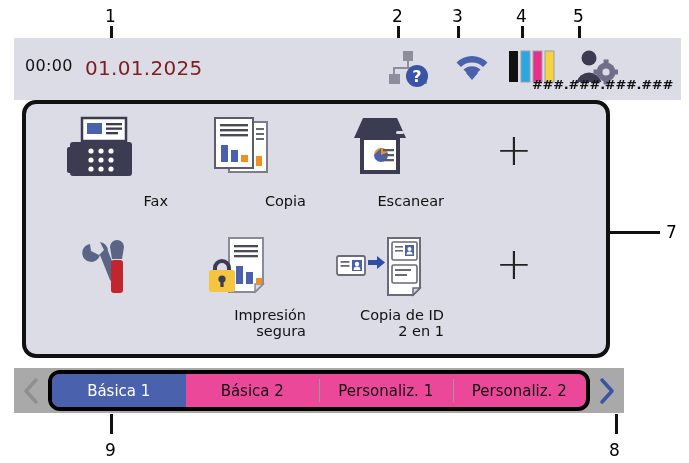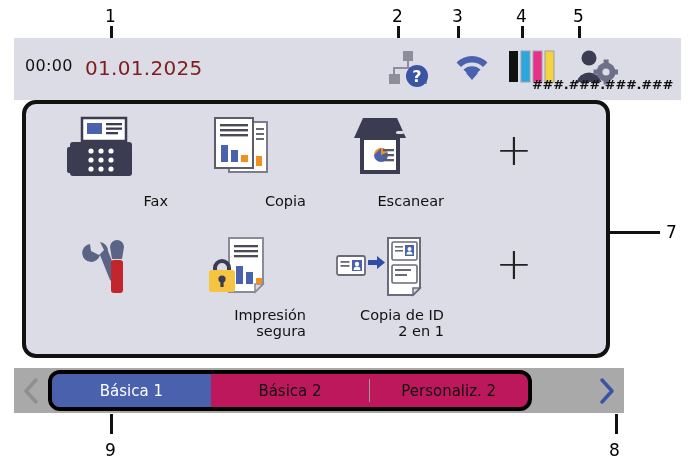--- a/index.html
+++ b/index.html
@@ -50,23 +50,23 @@
   
   .tabstrip{
     position:absolute;left:0;top:330px;width:610px;height:45px;
     background:#a9a9a9;
   }
   .arrow{
     position:absolute;top:0;width:34px;height:45px;
     display:flex;align-items:center;justify-content:center;
   }
   .tabs-wrap{
-    position:absolute;left:34px;top:2px;width:484px;height:41px;
+    position:absolute;left:34px;top:2px;width:542px;height:41px;
     border:4px solid #000;border-radius:12px;box-sizing:border-box;
-    background:#be185d;overflow:hidden;display:flex;justify-content:center;
+    background:#ec4899;overflow:hidden;display:flex;justify-content:center;
   }
   .tab{
     flex:1;display:flex;align-items:center;justify-content:center;
     font-size:15px;color:#111;position:relative;
     font-family:"DejaVu Sans",sans-serif;
   }
   .tab + .tab::before{
     content:"";position:absolute;left:0;top:5px;bottom:5px;width:1px;background:#9a9a9a;
   }
   .tab.active{background:#4a62ae;color:#fff;}
@@ -313,20 +313,21 @@
   <div class="tabstrip">
     <div class="arrow" style="left:0;">
       <svg width="20" height="28" viewBox="0 0 20 28">
         <path d="M15 3 L5 14 L15 25" fill="none" stroke="#8f8f8f" stroke-width="3.5" stroke-linecap="round" stroke-linejoin="round"></path>
       </svg>
     </div>
 
     <div class="tabs-wrap">
       <div class="tab active">Básica 1</div>
       <div class="tab">Básica 2</div>
+      <div class="tab">Personaliz. 1</div>
       <div class="tab">Personaliz. 2</div>
     </div>
 
     <div class="arrow" style="left:576px;">
       <svg width="20" height="28" viewBox="0 0 20 28">
         <path d="M5 3 L15 14 L5 25" fill="none" stroke="#3a53a4" stroke-width="3.5" stroke-linecap="round" stroke-linejoin="round"></path>
       </svg>
     </div>
   </div>
 

